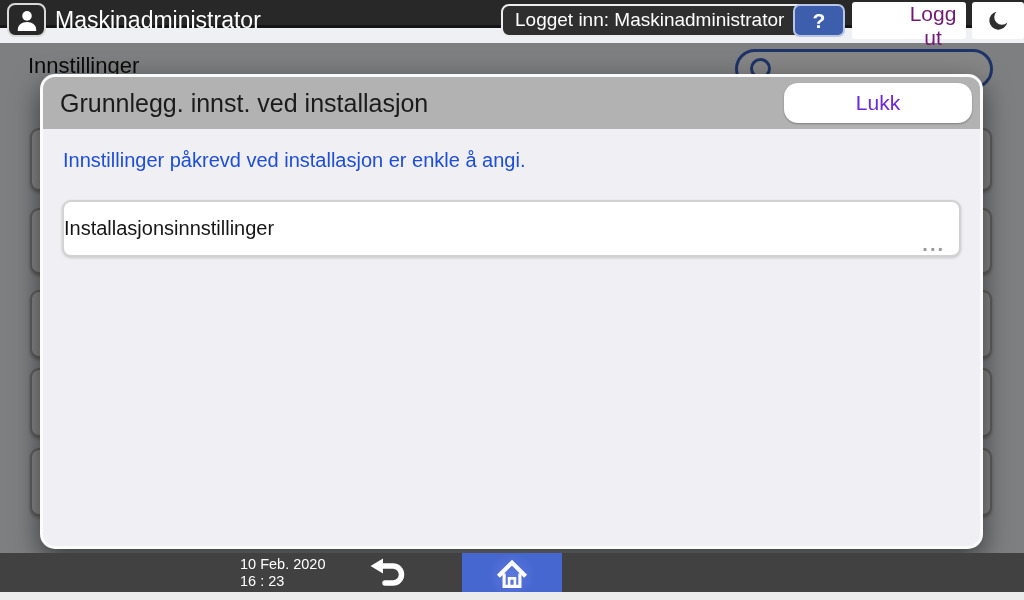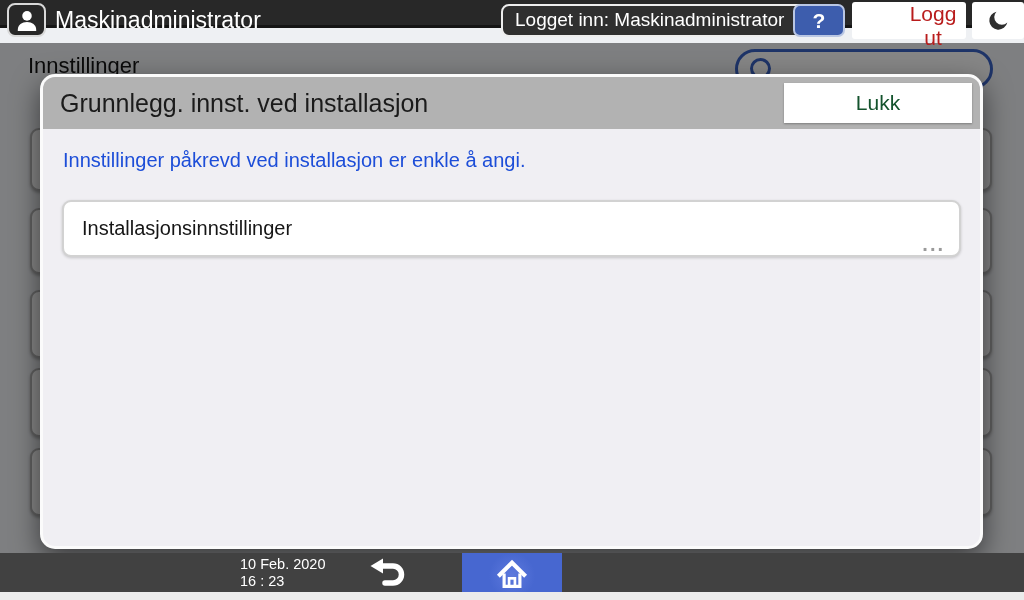--- a/index.html
+++ b/index.html
@@ -19,21 +19,21 @@
                     background:#2f2f2f; border:2px solid #ededed; border-radius:8px;
                     color:#fff; font-size:19px; line-height:28px; padding-left:12px;
                     white-space:nowrap; cursor:pointer;margin-left:46px; }
   .corner-tri { position:absolute; right:3px; bottom:3px; width:0; height:0;
                 border-bottom:11px solid #ededed; border-left:11px solid transparent; }
   .help-btn { position:absolute; left:793px; top:4px; width:52px; height:33px;
               background:#3d5dad; border:2px solid #b9c6e3; border-radius:7px;
               color:#fff; font-size:21px; font-weight:bold; cursor:pointer; }
   .logout-btn { position:absolute; left:852px; top:2px; width:114px; height:37px;
                 background:#ffffff; border:0; border-radius:3px; font-size:21px;
-                color:#b91c1c; cursor:pointer; font-family:inherit;padding-left:48px; }
+                color:#701a75; cursor:pointer; font-family:inherit;padding-left:48px; }
   .sleep-btn { position:absolute; left:972px; top:2px; width:52px; height:37px;
                background:#ffffff; border:0; border-radius:3px; cursor:pointer;
                display:flex; align-items:center; justify-content:center; }
 
   
   .content { position:absolute; left:0; top:43px; width:1024px; height:510px; background:#eef0f3; }
   .page-title { position:absolute; left:28px; top:10px; font-size:22px; color:#141414; z-index:1; }
   .search-pill { position:absolute; left:735px; top:6px; width:258px; height:40px;
                  background:#fdfdfd; border:3px solid #3a62c4; border-radius:21px; z-index:1; }
   .search-lens { position:absolute; left:12px; top:6px; width:21px; height:21px;
@@ -44,28 +44,28 @@
   .overlay { position:absolute; inset:0; background:rgba(0,0,0,0.47); z-index:2; }
 
   
   .dialog { position:absolute; left:40px; top:19px; width:943px; height:475px;
             background:#f0eff3; border:3px solid #fbfbfb; border-radius:15px;
             box-shadow:0 10px 28px rgba(0,0,0,0.55); z-index:3; overflow:hidden;margin-top:12px; }
   .dialog-header { position:absolute; left:0; top:0; width:100%; height:52px; background:#b2b2b2; }
   .dialog-title { position:absolute; left:17px; top:0; height:52px; line-height:52px;
                   font-size:25px; color:#1b1b1b; white-space:nowrap; }
   .close-btn { position:absolute; right:8px; top:6px; width:188px; height:40px;
-               background:#ffffff; border:0; border-radius:0; font-size:21px;
-               color:#14532d; box-shadow:0 1px 2px rgba(0,0,0,0.3); cursor:pointer;
+               background:#ffffff; border:0; border-radius:14px; font-size:21px;
+               color:#6d28d9; box-shadow:0 1px 2px rgba(0,0,0,0.3); cursor:pointer;
                font-family:inherit; }
   .dialog-desc { position:absolute; left:20px; top:72px; font-size:20px; color:#1d4ed8; }
   .action-btn { position:absolute; left:19px; top:123px; width:899px; height:57px;
                 background:#ffffff; border:2px solid #d2d2d2; border-radius:9px;
                 box-shadow:0 1px 3px rgba(0,0,0,0.18); font-size:20px; color:#161616;
-                text-align:left; padding-left:18px; cursor:pointer; font-family:inherit; }
+                text-align:left; cursor:pointer; font-family:inherit; }
   .more-dots { position:absolute; right:14px; bottom:1px; font-size:20px; font-weight:bold;
                color:#9a9a9a; letter-spacing:2px; line-height:20px; }
 
   
   .navbar { position:absolute; left:0; top:553px; width:1024px; height:39px;
             background:#414141; z-index:10; }
   .datetime { position:absolute; left:240px; top:3px; color:#ffffff; font-size:14.5px;
               line-height:1.16; white-space:nowrap; }
   .back-btn { position:absolute; left:352px; top:0; width:70px; height:39px;
               background:transparent; border:0; cursor:pointer;

